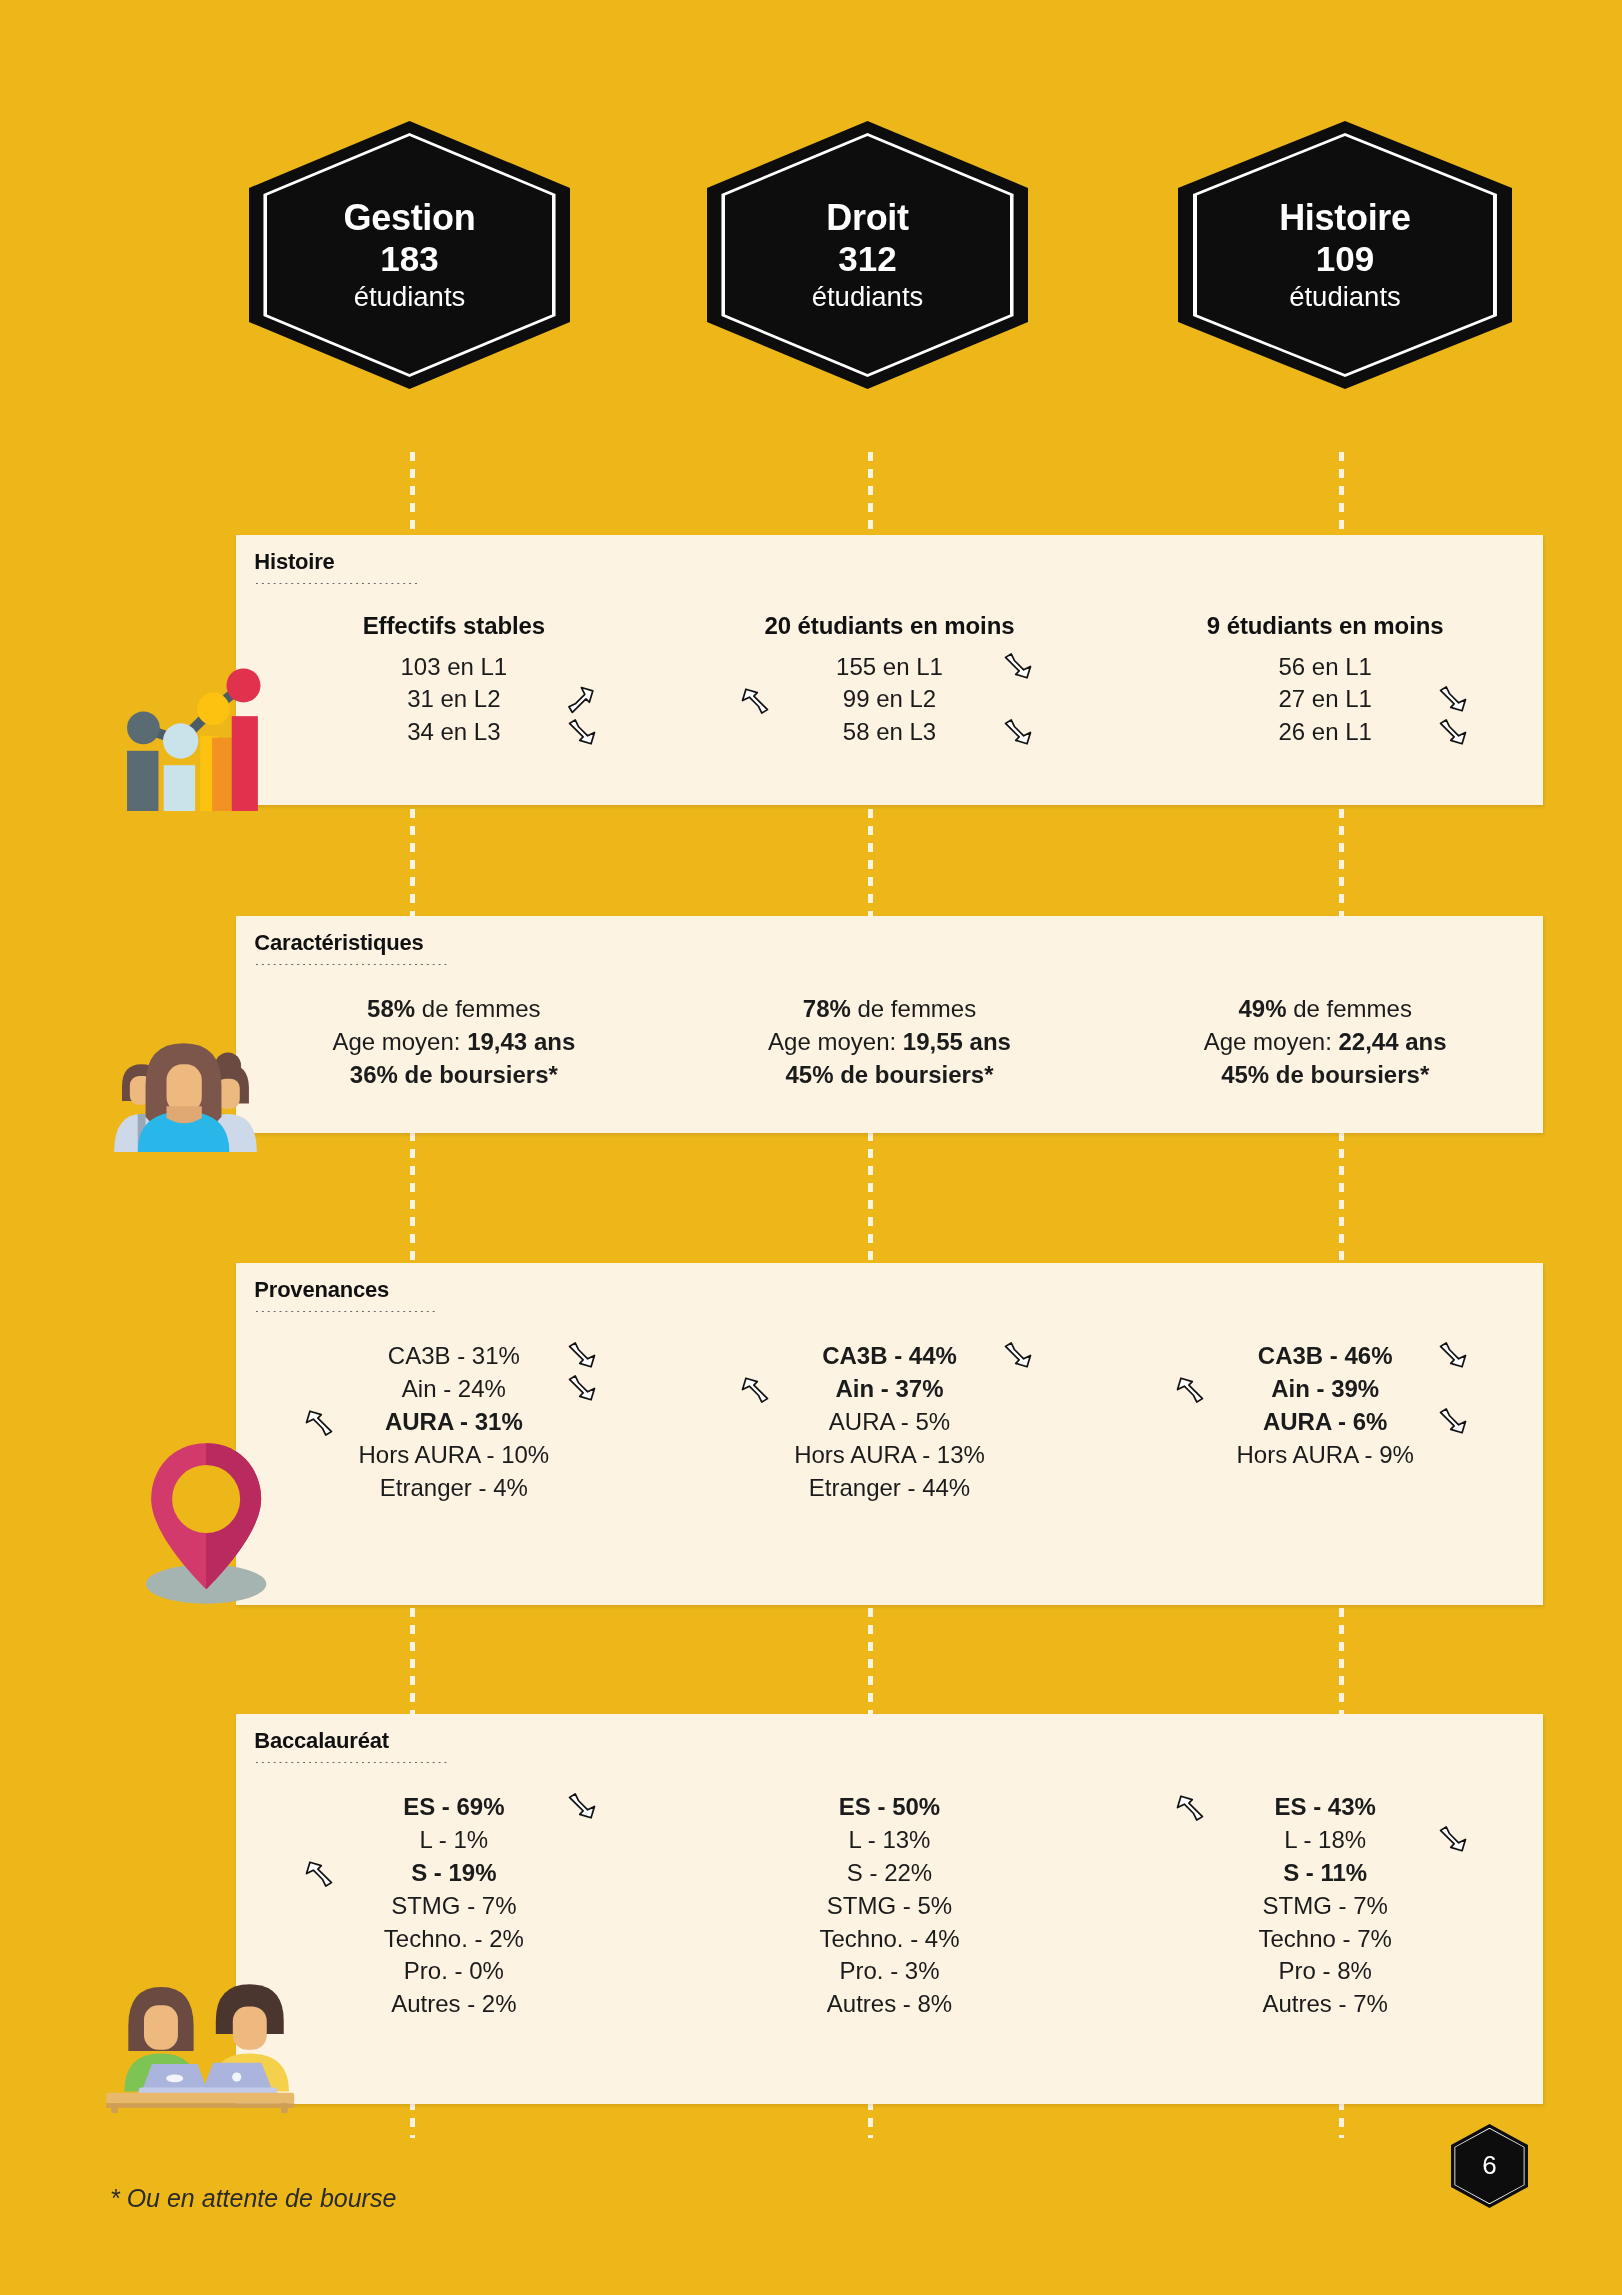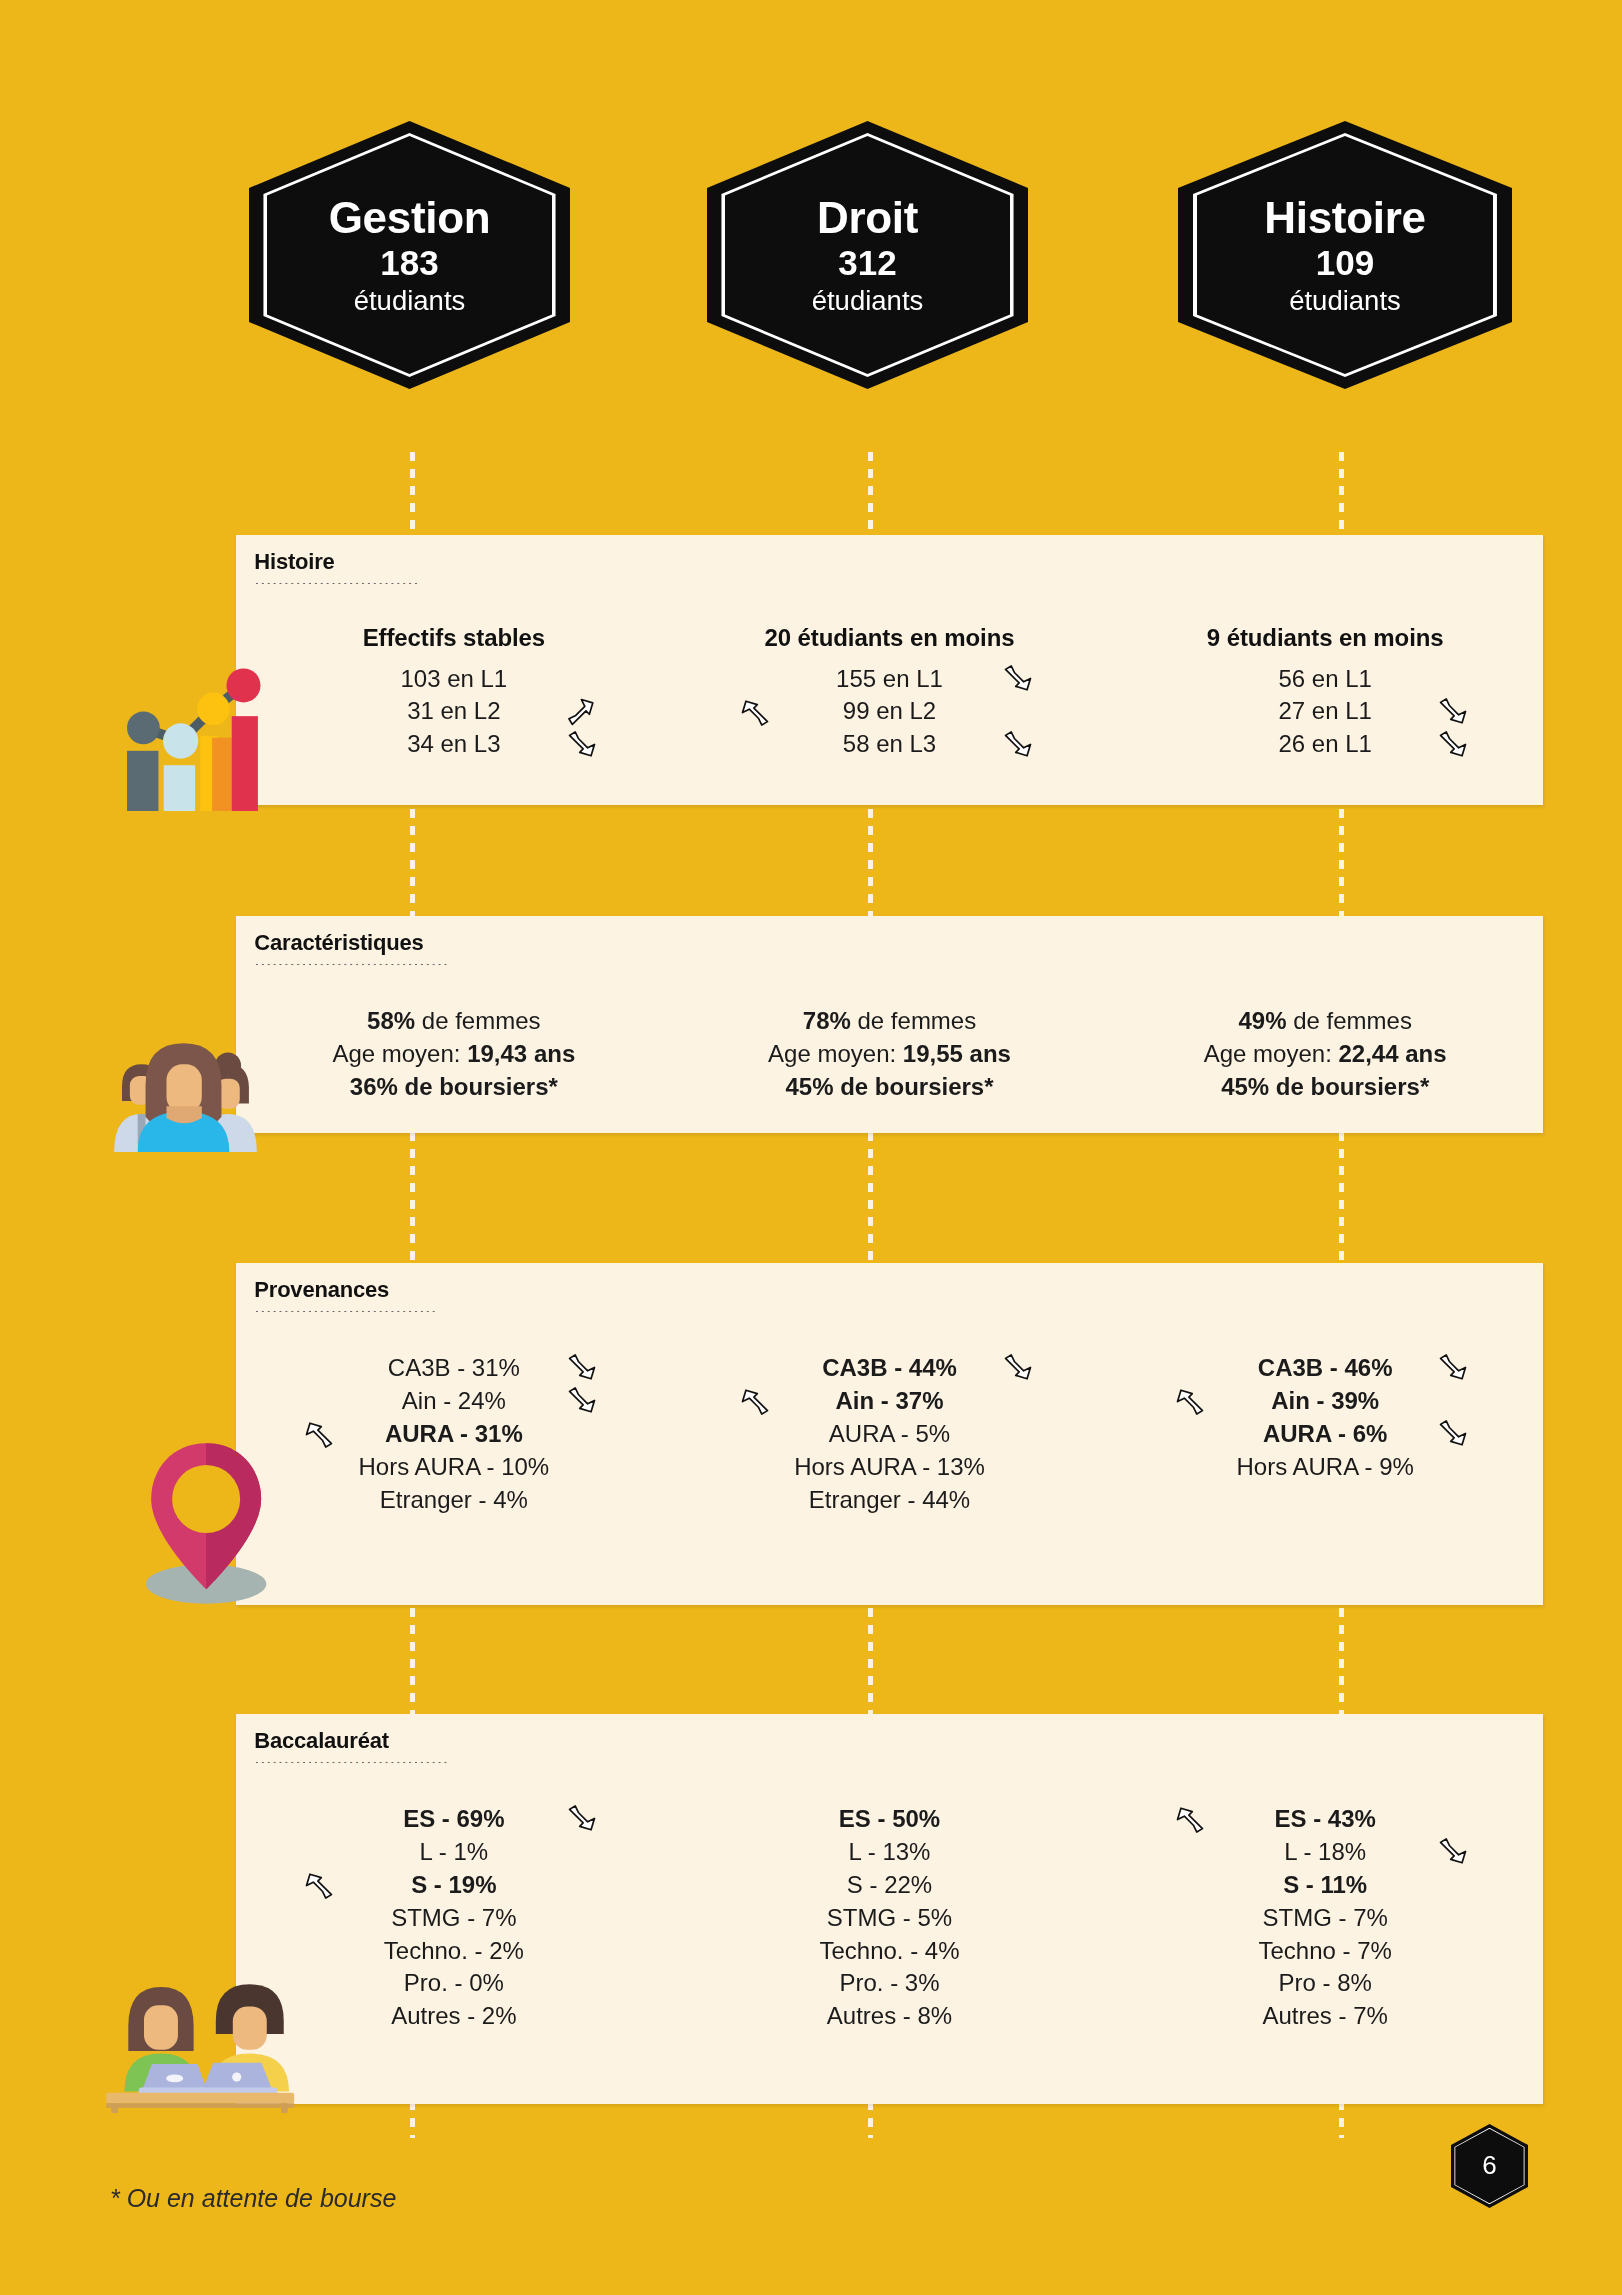--- a/index.html
+++ b/index.html
@@ -36,42 +36,42 @@
     clip-path:polygon(50% 0%,100% 25%,100% 75%,50% 100%,0% 75%,0% 25%);
   }
   .hex-inner-fill{
     position:absolute; left:5.6%; top:5.6%; width:88.8%; height:88.8%;
     background:#0d0d0d;
     clip-path:polygon(50% 0%,100% 25%,100% 75%,50% 100%,0% 75%,0% 25%);
   }
   .hex-text{
     position:relative; z-index:4; color:#ffffff; text-align:center; line-height:1.06;
   }
-  .hex-name{ font-size:44px; font-weight:bold; letter-spacing:-0.3px; }
+  .hex-name{ font-size:36px; font-weight:bold; letter-spacing:-0.3px; }
   .hex-count{ font-size:35px; font-weight:bold; margin-top:2.6px;}
   .hex-unit{ font-size:27.5px; font-weight:normal; margin-top:5.2px;}
 
   
   .panel{
     position:absolute; left:236px; width:1307px;
     background:#fdf3e3; z-index:2;
     box-shadow:1.3px 2px 3.3px rgba(0,0,0,0.10);
   }
   .panel-title{
     position:absolute; left:18.3px; top:14.4px;
     font-size:22px; font-weight:bold; color:#111; letter-spacing:-0.2px;
   }
   .panel-title-dots{
     position:absolute; left:18.3px; font-size:0; height:2.6px;
     background-image:radial-gradient(circle, #6a6a6a 0.8px, rgba(0,0,0,0) 1px);
     background-size:5.9px 2.6px; background-repeat:repeat-x;
   }
 
   .cols{ position:absolute; left:0; width:100%; display:flex; }
-  .col{ flex:1 1 0; text-align:center; position:relative;margin-top:12px; }
+  .col{ flex:1 1 0; text-align:center; position:relative; }
 
   .lead{ font-size:24px; font-weight:bold; color:#111; margin-bottom:10.5px; letter-spacing:-0.1px;}
   .row{ font-size:24px; color:#1b1b1b; line-height:1.37; position:relative; white-space:nowrap; }
   .row.b{ font-weight:bold; }
   .thin{ font-weight:300; }
 
   
   .arrow{
     position:absolute; width:34px; height:34px; top:50%;
     transform:translateY(-50%);

